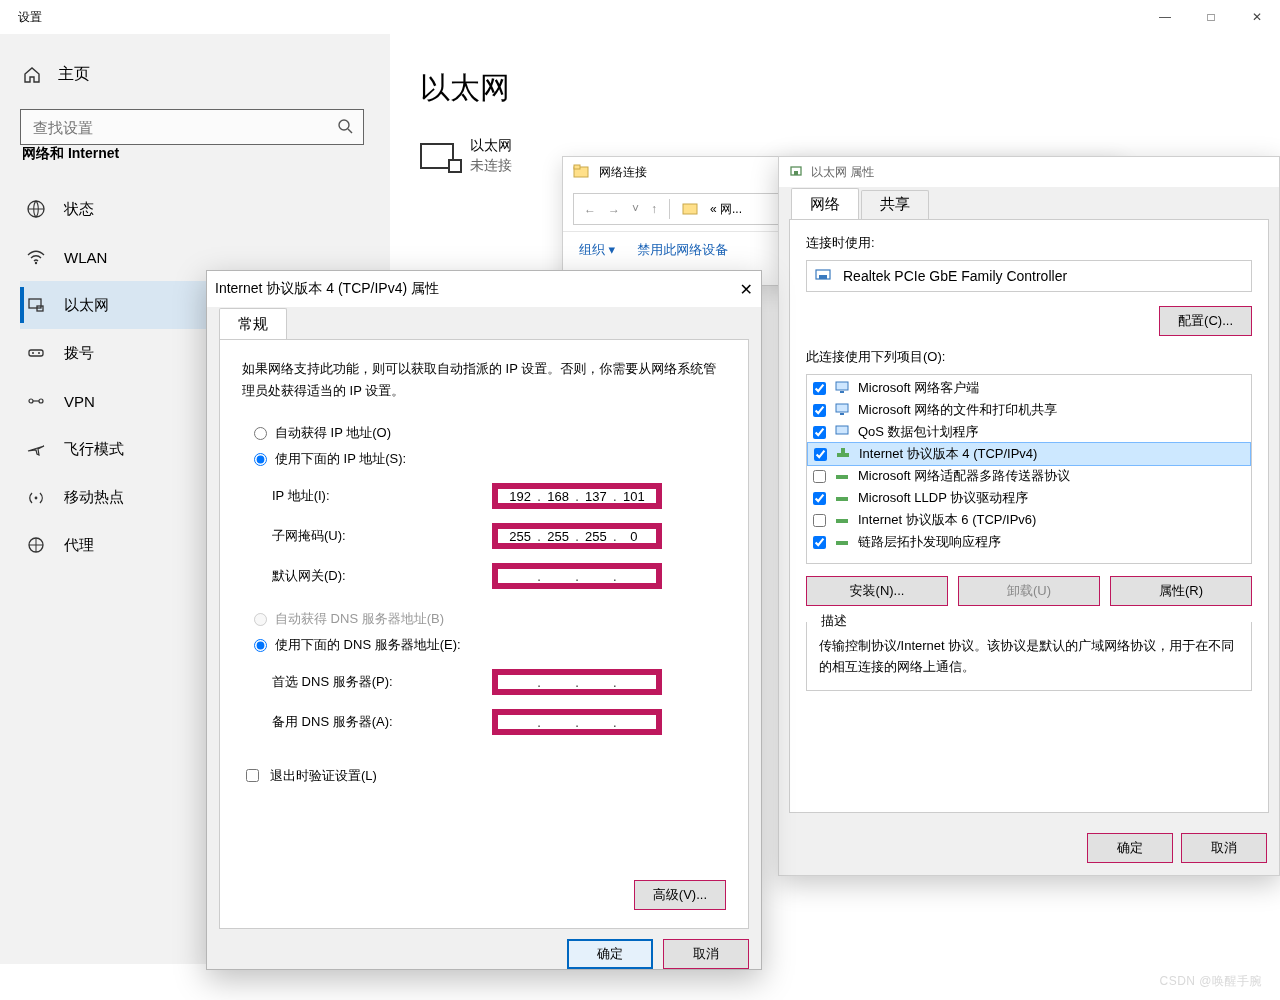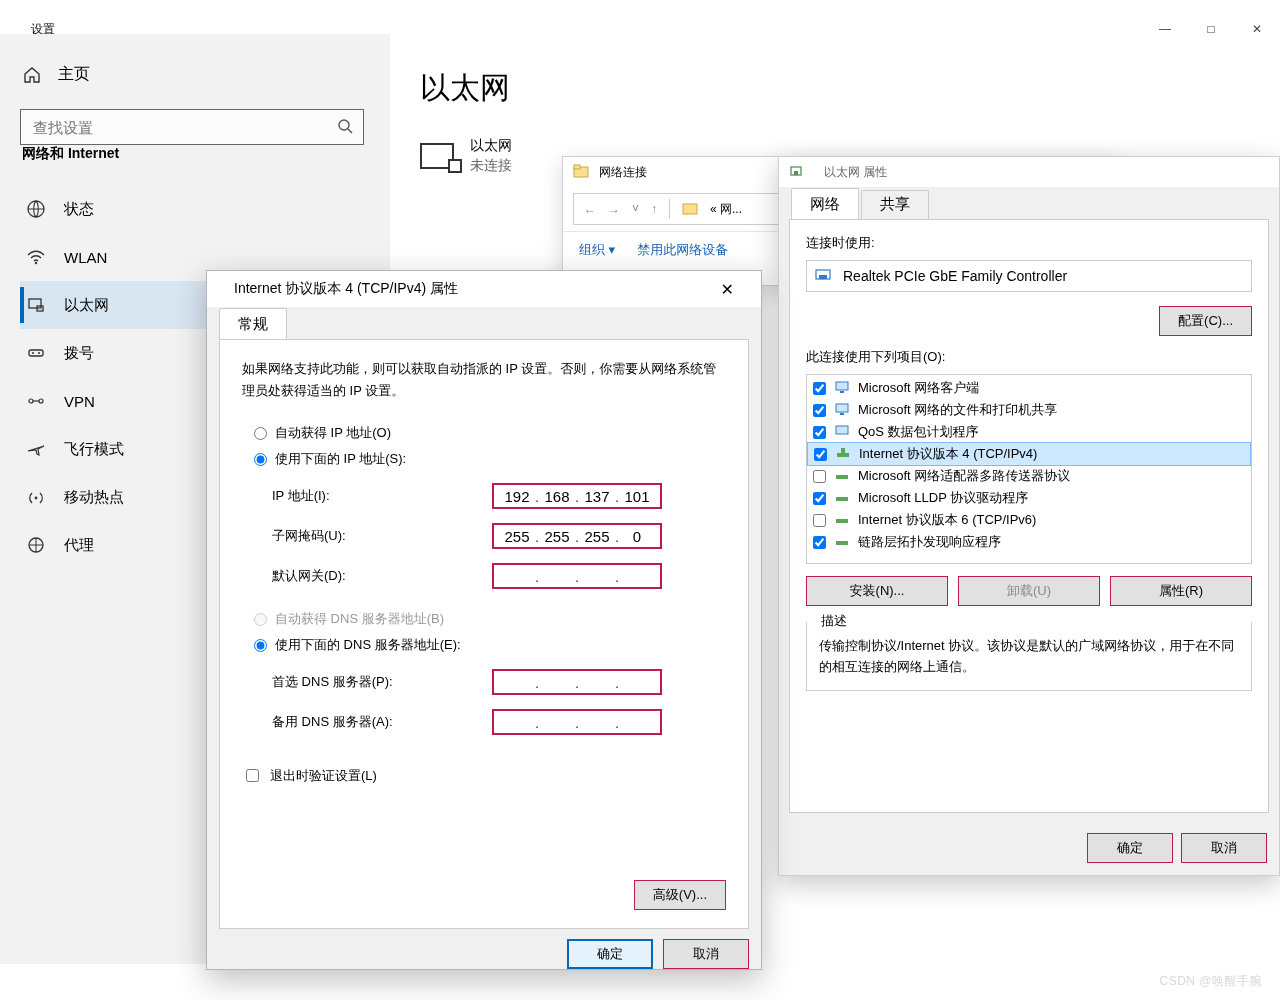--- a/index.html
+++ b/index.html
@@ -1,20 +1,20 @@
 <!DOCTYPE html>
 <html><head>
 <meta charset="utf-8">
 <style>
   * { box-sizing: border-box; font-family: "Microsoft YaHei", "Segoe UI", sans-serif; }
   body { margin: 0; width: 1280px; height: 1000px; overflow: hidden; background: #fff; position: relative; font-size: 14px; color: #000; }
 
   
   .settings-window { position: absolute; left: 0; top: 0; width: 1280px; height: 1000px; background: #fff; }
-  .titlebar { height: 34px; display: flex; align-items: center; padding-left: 31px; font-size: 12px; margin-top: 12px; }
+  .titlebar { height: 34px; display: flex; align-items: center; padding-left: 18px; font-size: 12px; }
   .titlebar .spacer { flex: 1; }
   .titlebar .win-btn { width: 46px; height: 32px; display: flex; align-items: center; justify-content: center; color: #444; }
   .sidebar-pane { position: absolute; left: 0; top: 34px; width: 390px; height: 930px; background: #f2f2f2; padding: 24px 20px 0 20px; }
   .home-row { display: flex; align-items: center; gap: 16px; font-size: 16px; padding: 6px 2px 24px 2px; }
   .search-box { width: 344px; height: 36px; border: 1px solid #666; display: flex; align-items: center; padding: 0 10px; background: #fbfbfb; }
   .search-box input { flex: 1; border: none; outline: none; background: transparent; font-size: 15px; }
   .sidebar-heading { font-size: 14px; font-weight: 600; margin-bottom: 22px; padding-left: 2px; }
   .nav-item { display: flex; align-items: center; gap: 18px; height: 48px; padding-left: 6px; font-size: 15px; position: relative; }
   .nav-item.active { background: #d8e6f2; }
   .nav-item.active::before { content: ""; position: absolute; left: 0; top: 6px; bottom: 6px; width: 4px; background: #0067c0; }
@@ -29,51 +29,51 @@
   
   .explorer-window { position: absolute; left: 562px; top: 156px; width: 560px; height: 130px; background: #fff; border: 1px solid #d0d0d0; box-shadow: 0 6px 20px rgba(0,0,0,0.15); }
   .explorer-title { height: 30px; display: flex; align-items: center; gap: 10px; padding: 0 10px; font-size: 12px; background: #fff; }
   .explorer-addr { height: 32px; margin: 6px 10px; border: 1px solid #ccc; display: flex; align-items: center; gap: 12px; padding: 0 10px; font-size: 12px; }
   .explorer-addr .arrow { color: #888; }
   .explorer-toolbar { height: 36px; border-top: 1px solid #e6e6e6; display: flex; align-items: center; gap: 22px; padding: 0 16px; font-size: 13px; }
   .menu-link { color: #1a63b7; }
 
   
   .eth-props { position: absolute; left: 778px; top: 156px; width: 502px; height: 720px; background: #f0f0f0; border: 1px solid #cfcfcf; box-shadow: 0 8px 26px rgba(0,0,0,0.22); }
-  .eth-props-title { height: 30px; background: #fff; display: flex; align-items: center; gap: 21px; padding: 0 10px; font-size: 12px; color: #666; }
+  .eth-props-title { height: 30px; background: #fff; display: flex; align-items: center; gap: 8px; padding: 0 10px; font-size: 12px; color: #666; }
   .tabs { display: flex; padding-left: 12px; gap: 2px; }
   .tab { padding: 6px 18px; background: #fff; border: 1px solid #ccc; border-bottom: none; font-size: 15px; border-top-left-radius: 2px; border-top-right-radius: 2px; position: relative; top: 1px; }
   .tab:not(.active) { background: #f0f0f0; top: 3px; padding-top: 4px; }
   .tab-content { background: #fff; margin: 0 10px 10px 10px; border: 1px solid #ccc; padding: 14px 16px; height: 594px; position: relative; }
   .field-label { font-size: 13px; margin-bottom: 8px; }
   .adapter-box { border: 1px solid #ccc; height: 32px; display: flex; align-items: center; gap: 10px; padding: 0 8px; margin-bottom: 14px; }
   .btn { height: 30px; padding: 0 18px; background: #e1e1e1; border: 1px solid #be185d; font-size: 13px; display: inline-flex; align-items: center; justify-content: center; }
   .btn.disabled { color: #888; }
   .items-list { border: 1px solid #ccc; height: 190px; overflow: hidden; position: relative; }
   .items-inner { height: 100%; overflow-y: auto; padding: 2px 0; }
   .item-row { display: flex; align-items: center; gap: 8px; padding: 2px 6px; font-size: 13px; }
   .item-row.sel { background: #cde8ff; border: 1px solid #7abaff; margin: -1px 0; }
   .item-row input[type=checkbox] { margin: 0; }
   .btns-row { display: flex; gap: 10px; margin-top: 12px; }
   .desc-box { border: 1px solid #ccc; border-top: none; position: relative; padding: 14px 12px 12px 12px; margin-top: 16px; }
   .desc-box .legend { position: absolute; top: -10px; left: 10px; background: #fff; padding: 0 4px; font-size: 13px; }
   .bottom-btns { position: absolute; right: 12px; bottom: 12px; display: flex; gap: 8px; }
 
   
   .ipv4-props { position: absolute; left: 206px; top: 270px; width: 556px; height: 700px; background: #f0f0f0; border: 1px solid #b5b5b5; box-shadow: 0 10px 30px rgba(0,0,0,0.25); }
-  .ipv4-title { height: 36px; background: #fff; display: flex; align-items: center; padding: 0 27px; font-size: 14px; }
+  .ipv4-title { height: 36px; background: #fff; display: flex; align-items: center; padding: 0 8px; font-size: 14px; }
   .ipv4-title .spacer { flex: 1; }
   .ipv4-tab-content { background: #fff; margin: 0 12px 10px 12px; border: 1px solid #ccc; padding: 18px 22px; height: 590px; position: relative; }
   .help-text { font-size: 13px; line-height: 1.7; margin-bottom: 22px; }
   .radio-row { display: flex; align-items: center; gap: 8px; font-size: 13px; margin: 8px 0 8px 12px; }
   .radio-row input[type=radio] { margin: 0; }
   .ip-grid { margin: 4px 0 14px 30px; }
   .ip-row { display: flex; align-items: center; height: 40px; }
   .ip-row .lbl { width: 220px; font-size: 13px; }
-  .ip-input { width: 170px; height: 26px; border: 2px solid #be185d; display: flex; align-items: center; justify-content: center; padding: 4px 6px; font-size: 15px; letter-spacing: 0; }
+  .ip-input { width: 170px; height: 26px; border: 6px solid #be185d; display: flex; align-items: center; justify-content: center; padding: 4px 6px; font-size: 13px; letter-spacing: 0; }
   .ip-input span { display: inline-block; width: 34px; text-align: center; }
   .ip-input .dot { width: 6px; color: #333; }
   .check-row { display: flex; align-items: center; gap: 8px; margin-top: 24px; font-size: 13px; }
   .advanced-btn-row { position: absolute; right: 22px; bottom: 18px; }
   .ipv4-bottom { display: flex; justify-content: flex-end; gap: 10px; padding: 0 12px 12px 0; }
   .btn.primary { border: 2px solid #0067c0; background: #e5f1fb; }
   .watermark { position:absolute; right:18px; bottom:10px; color:#d9d9d9; font-size:12px; letter-spacing:0.5px; pointer-events:none; }
 </style>
 </head>
 <body>

